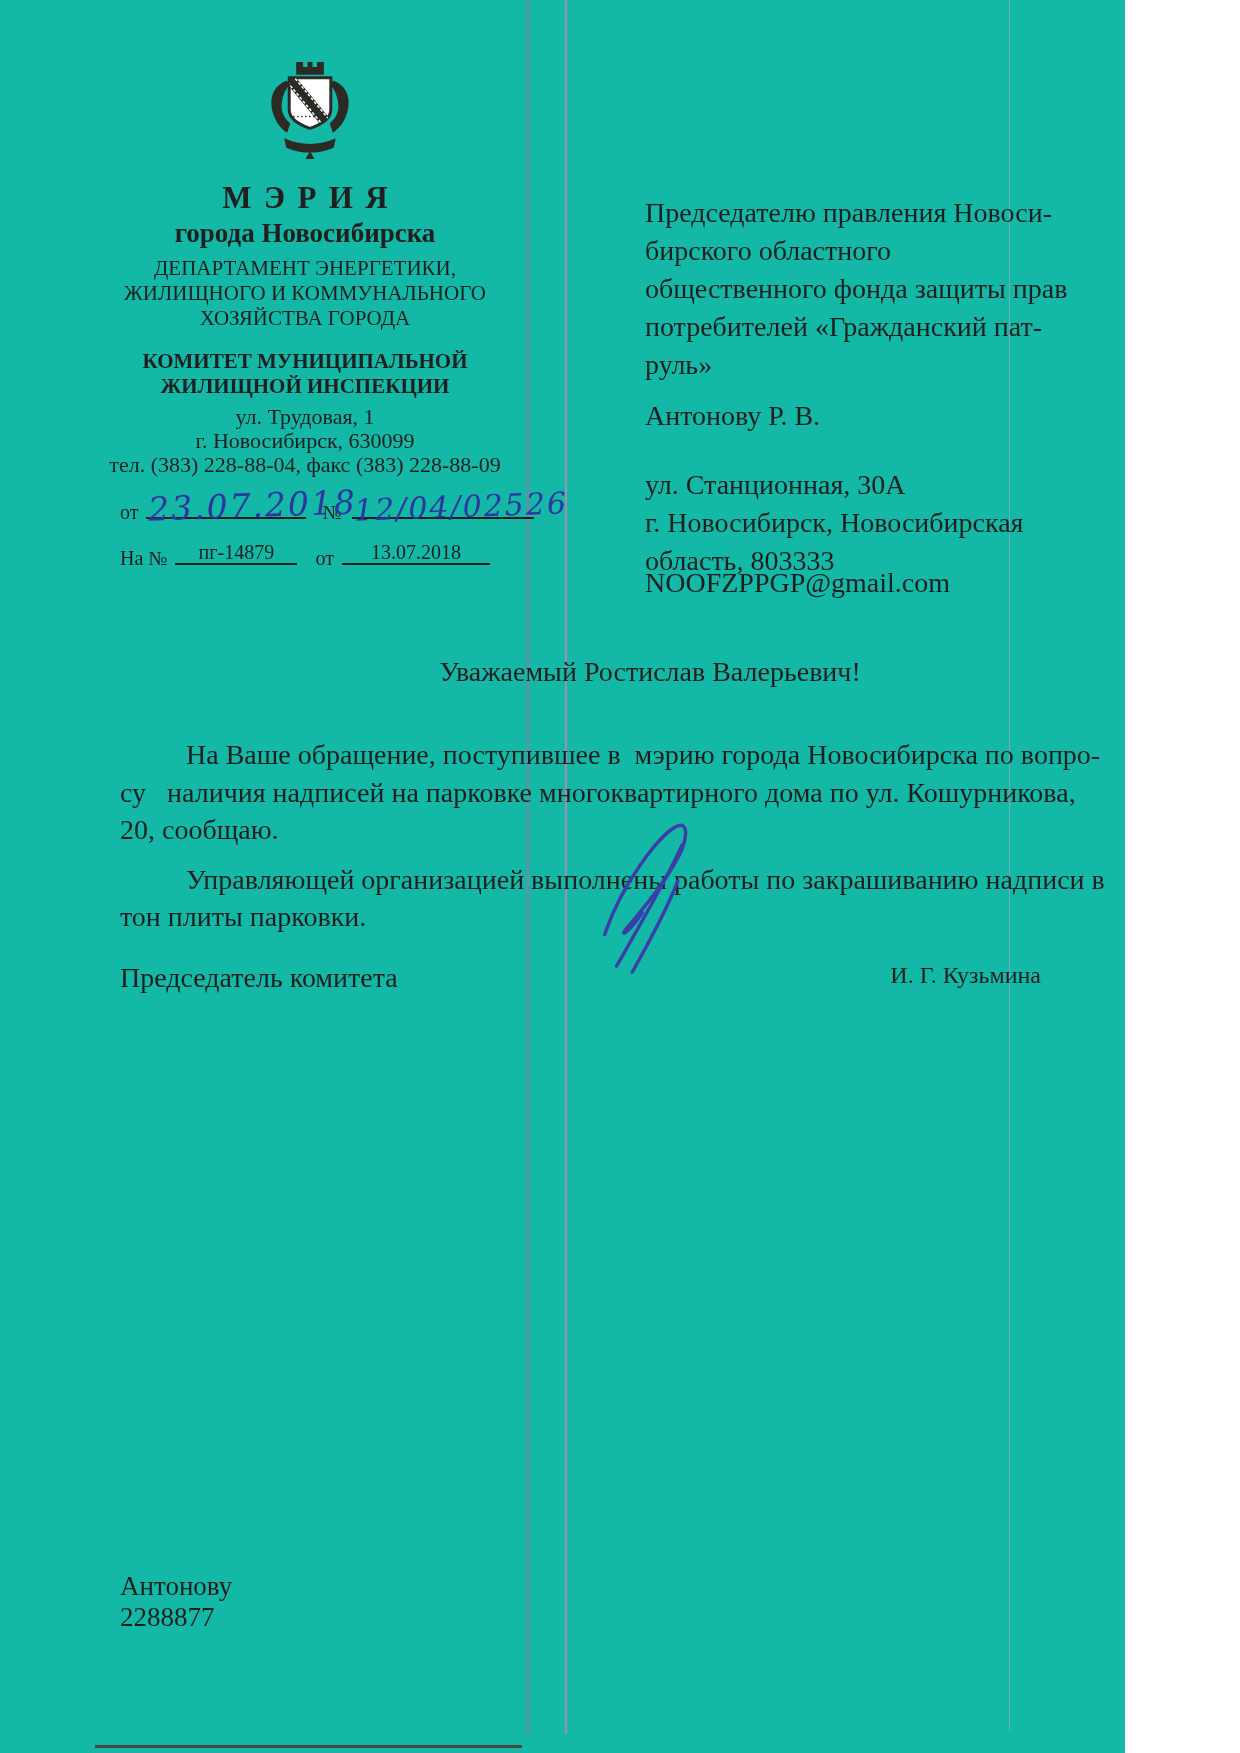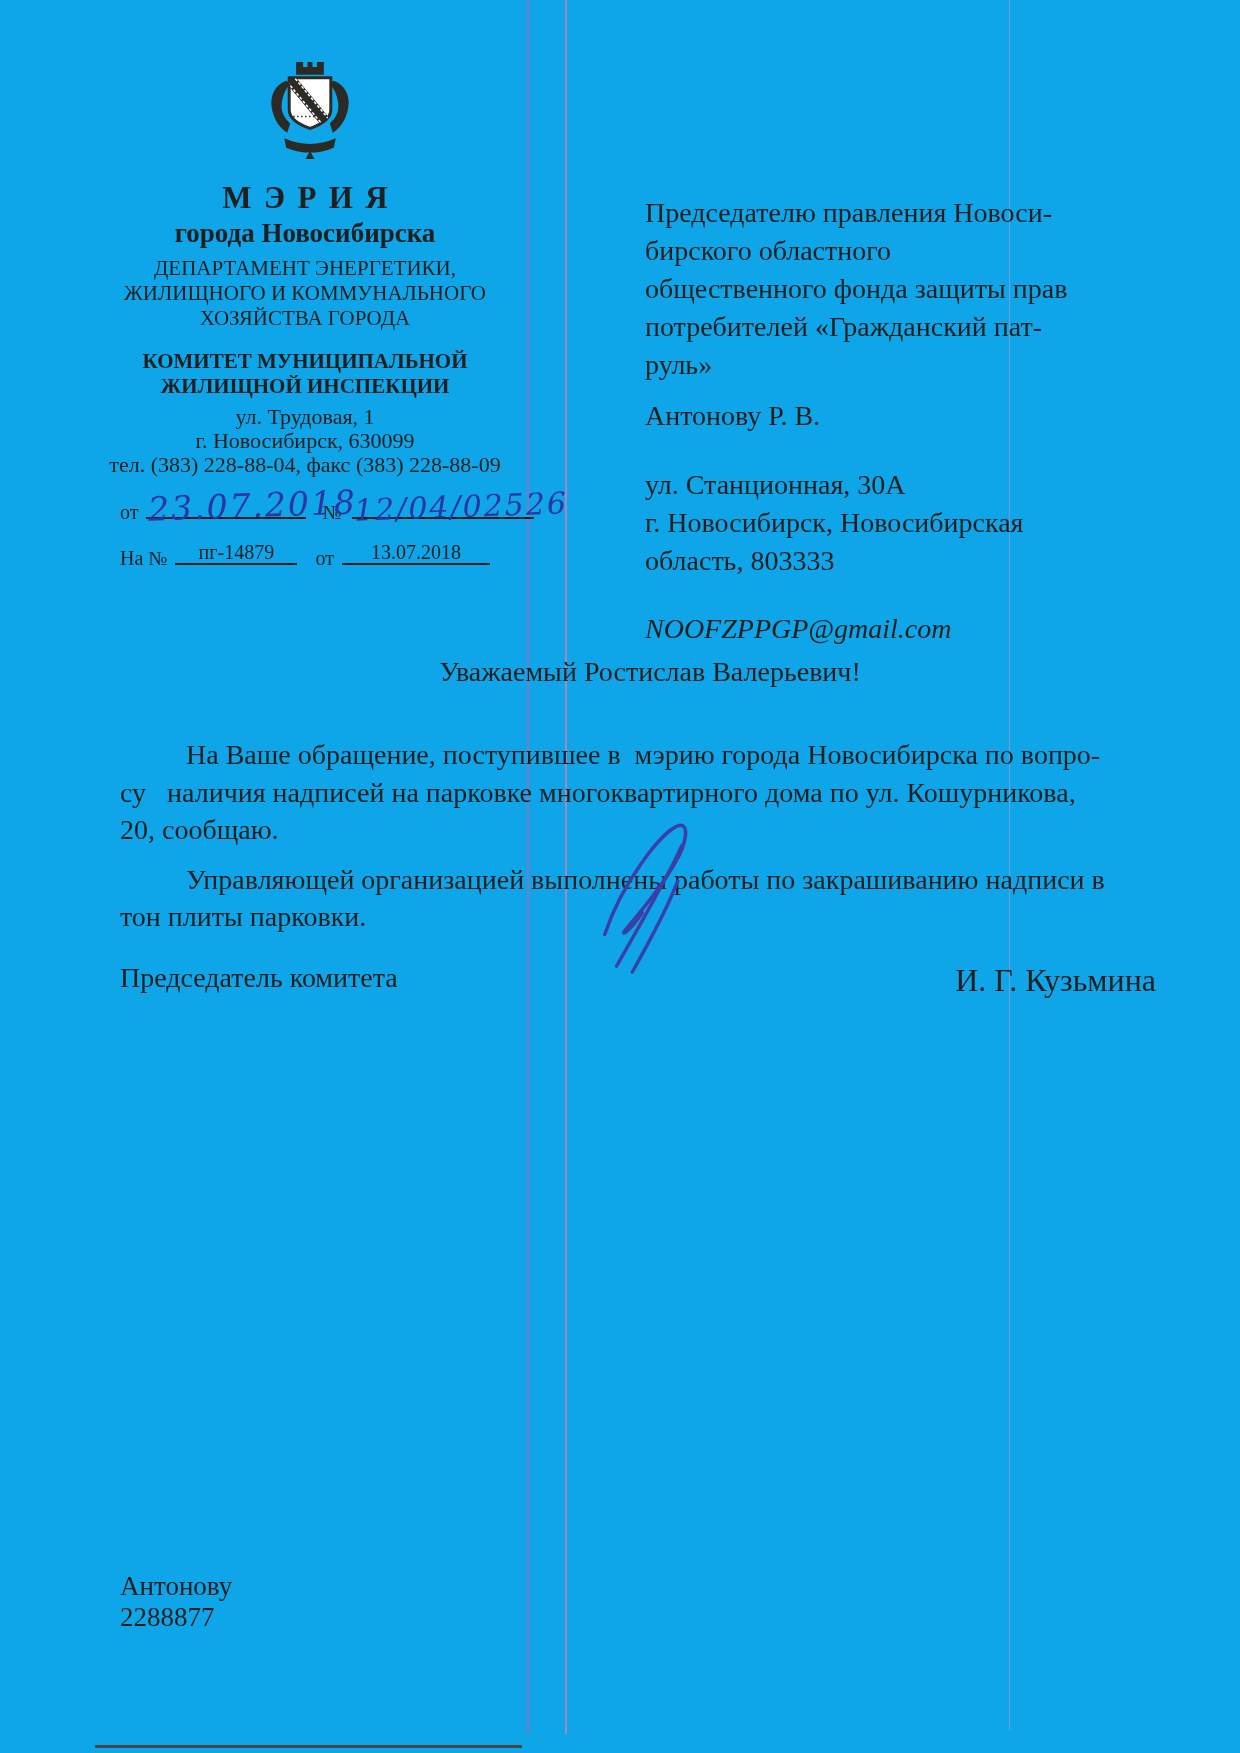--- a/index.html
+++ b/index.html
@@ -1,17 +1,17 @@
 <!DOCTYPE html>
 <html><head>
 <meta charset="utf-8">
 <style>
   html,body { margin:0; padding:0; background:#ffffff; }
   .page {
-    position:relative; width:1240px; height:1753px; background:#0ea5e9;
+    position:relative; width:1125px; height:1753px; background:#14b8a6;
     font-family:"Liberation Serif", serif; color:#1f1f1f; overflow:hidden;
   }
   .abs { position:absolute; }
 
   
   .line-a { left:527px; top:0; width:2px; height:1734px; background:rgba(203,92,168,0.60); }
   .line-b { left:565px; top:0; width:2px; height:1734px; background:rgba(240,120,185,0.65); }
   .line-c { left:1009px; top:0; width:1px; height:1730px; background:rgba(235,150,200,0.45); }
   .bottom-line { left:95px; top:1745px; width:427px; height:3px; background:#474747; }
 
@@ -41,31 +41,31 @@
   }
   .hw-date { font-size:33px; }
   .hw-num  { font-size:30px; bottom:-7px; }
   .typed { position:absolute; left:0; right:0; bottom:-1px; text-align:center; font-size:20px; }
 
   
   .addr { left:645px; width:540px; font-size:28px; }
   .addr-org { top:194px; line-height:38px; }
   .addr-name { top:400px; }
   .addr-post { top:466px; line-height:38px; }
-  .addr-email { top:613px;font-style:italic; }
+  .addr-email { top:567px; }
 
   
   .salutation { left:250px; top:656px; width:800px; text-align:center; font-size:28px; }
   .body-text { left:120px; top:724px; width:1060px; font-size:28px; line-height:37.5px; }
   .body-text > div { white-space:pre; }
   .body-text .indent { padding-left:66px;margin-top:12px; }
 
   
   .sig-title { left:120px; top:962px; font-size:28px; }
-  .sig-name  { right:84px; top:962px; font-size:32px; text-align:right; }
+  .sig-name  { right:84px; top:962px; font-size:24px; text-align:right; }
   .sig-stroke { left:588px; top:816px; width:140px; height:158px; }
 
   
   .footer { left:120px; top:1571px; font-size:27px; line-height:31px; }
 </style>
 </head>
 <body>
 
 <div class="page">
 

